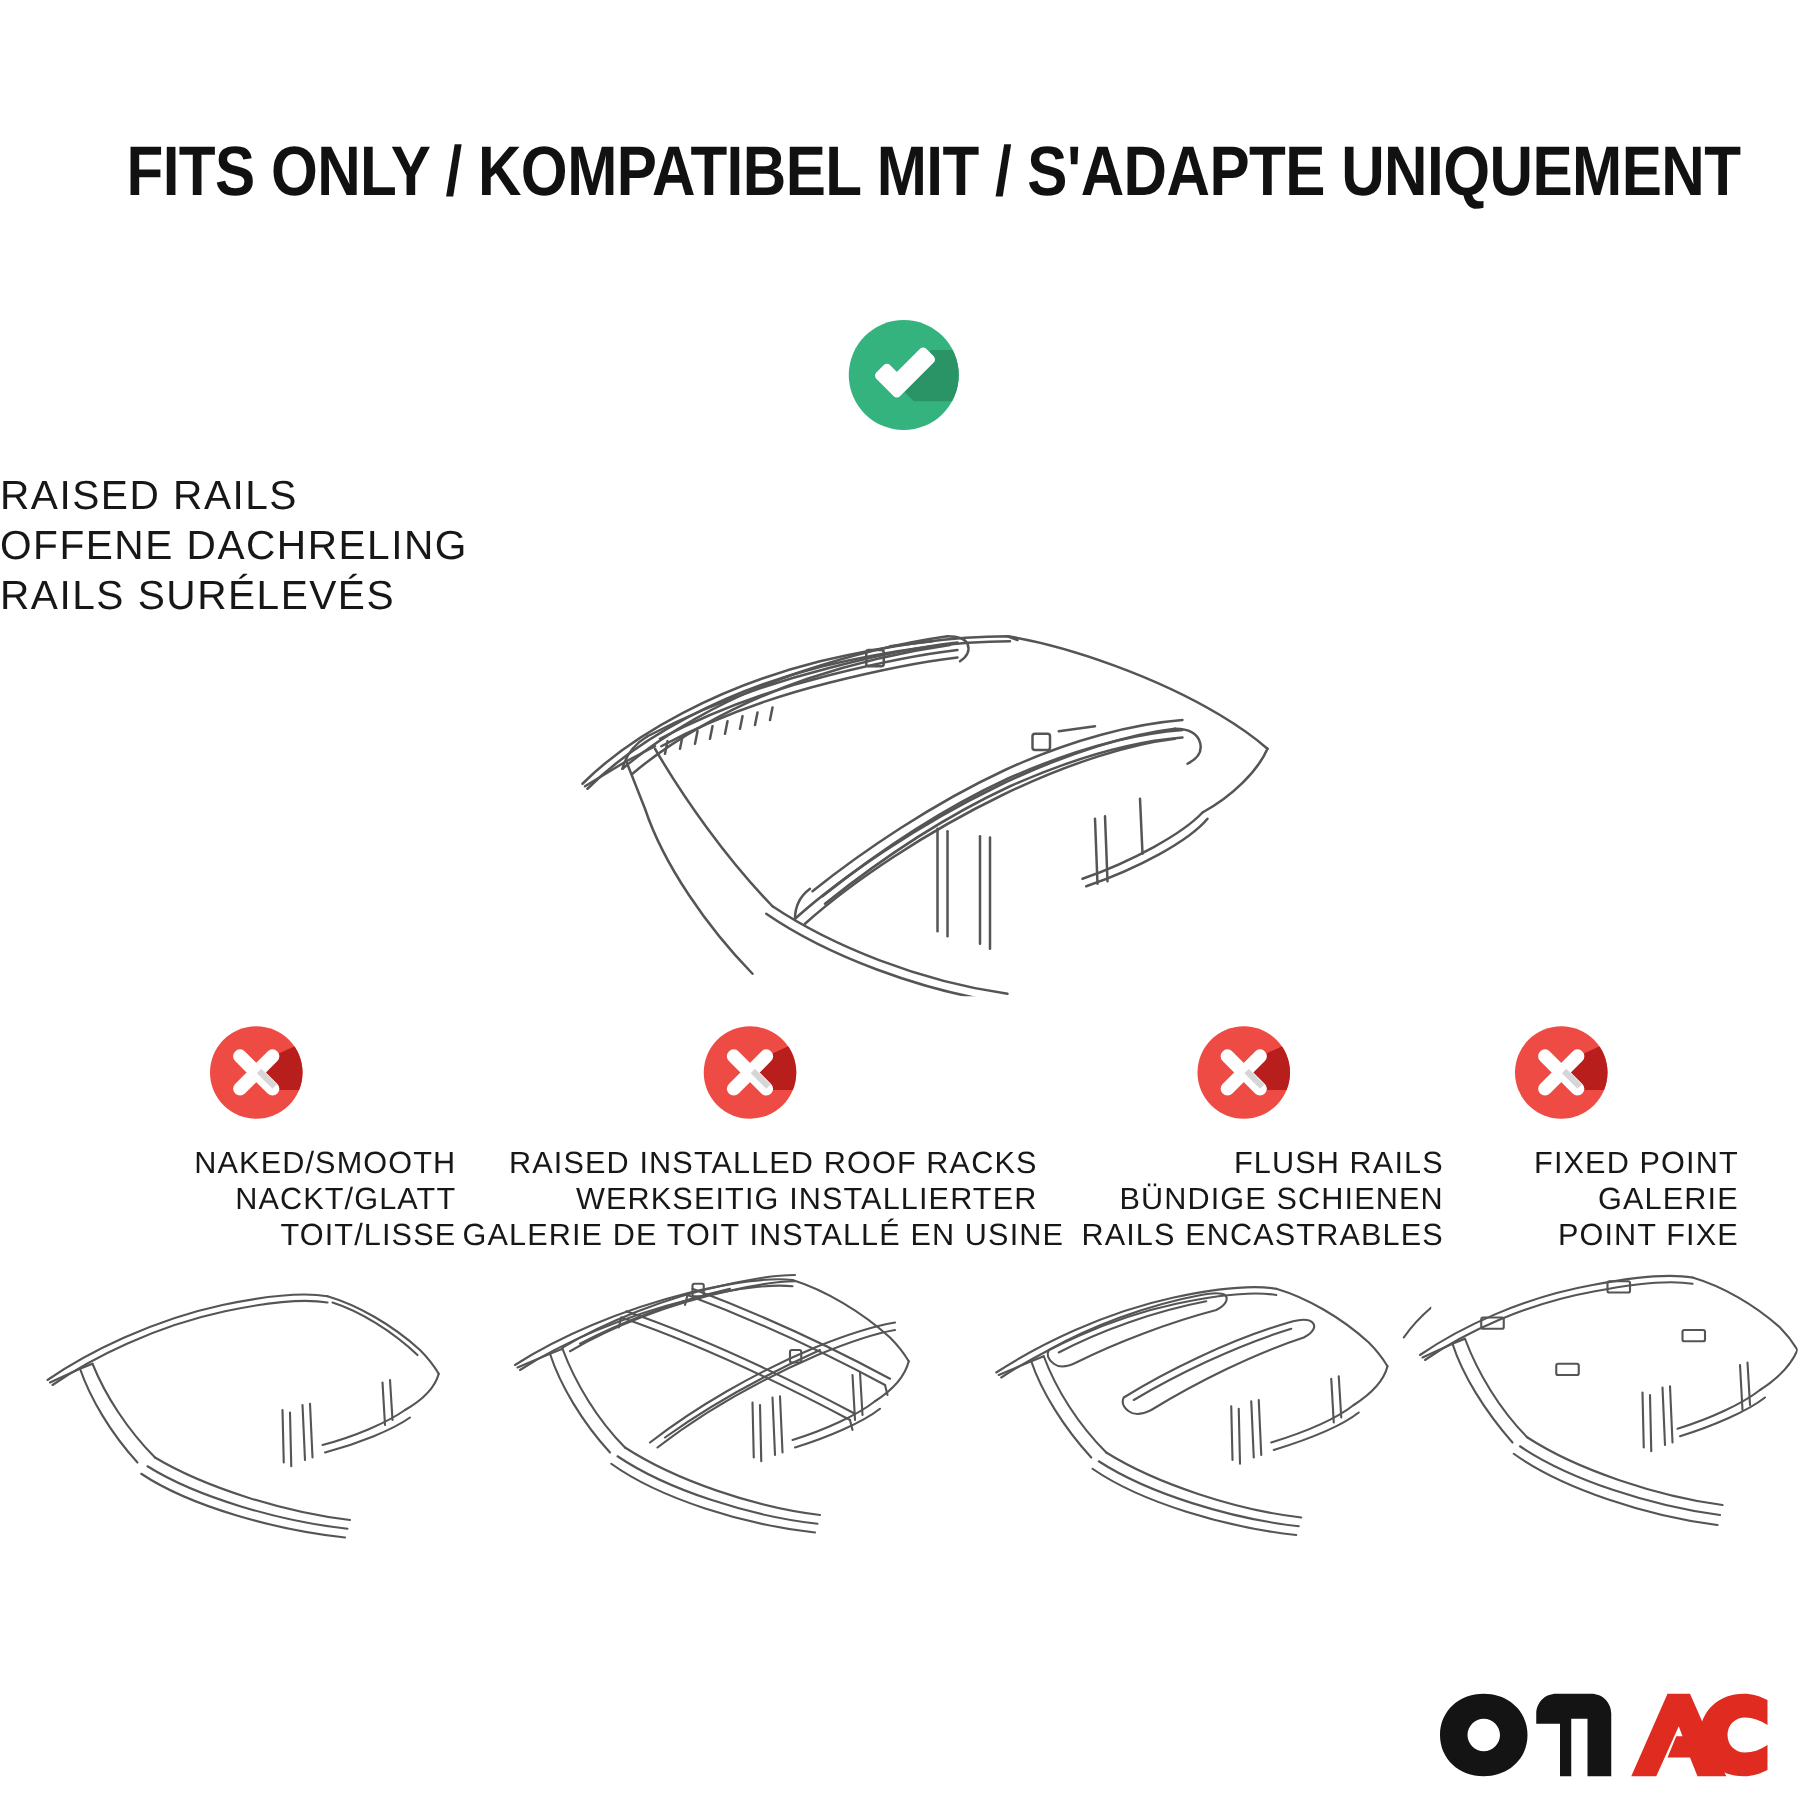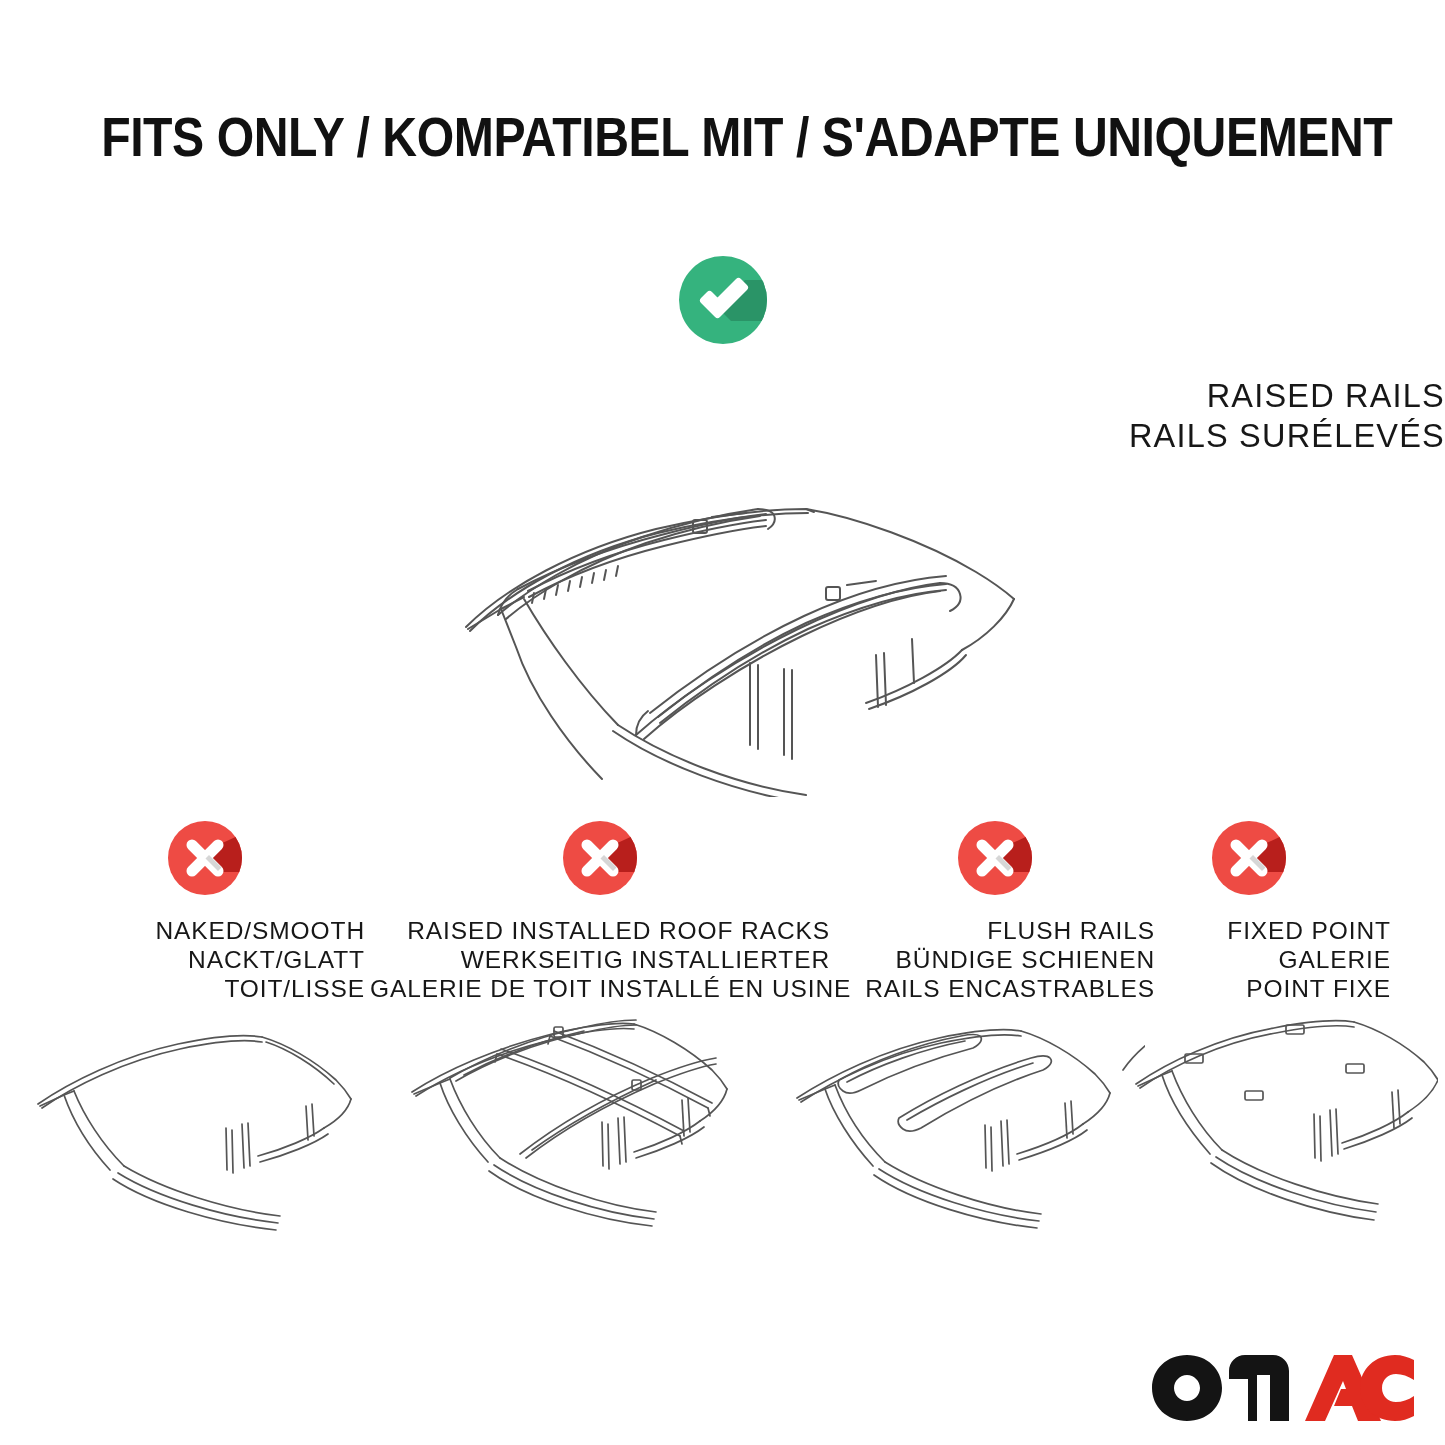--- a/index.html
+++ b/index.html
@@ -33,21 +33,21 @@
     white-space: nowrap;
     color: #111111;
   }
 
   
   #main-block {
     position: absolute;
     left: 0;
     top: 252px;
     width: 1445px;
-    text-align: right;
+    text-align: left;
   }
   .tick-wrap {
     width: 96px;
     height: 96px;
     margin: 0 auto 28px auto;
     position: relative;
   }
   .tick-wrap svg, .cross-wrap svg { display: block; }
 
   .headline {
@@ -122,20 +122,21 @@
       <circle cx="48" cy="48" r="44" fill="#35b37e"></circle>
       <g clip-path="url(#clipCircleMain)">
         <path d="M41 54 L56 69 L100 69 L100 28 L70 28 Z" fill="#2a9467"></path>
       </g>
       <path d="M28.5 48.5 L34.5 42.5 L42.5 50.5 L63.5 29.5 L69.5 35.5 L42.5 62.5 Z" fill="#ffffff" stroke="#ffffff" stroke-width="7" stroke-linejoin="round" stroke-linecap="round"></path>
     </svg>
   </div>
 
   <div class="headline">
     <div>RAISED RAILS</div>
+    <div>OFFENE DACHRELING</div>
     <div>RAILS SURÉLEVÉS</div>
   </div>
 </div>
 
 <div id="main-illustration">
   <svg class="ill-svg" viewBox="0 0 640 310" aria-hidden="true">
     <g fill="none" stroke="#555555" stroke-width="2" stroke-linecap="round" stroke-linejoin="round">
 
       <path d="M60 140 C100 100 170 62 250 42 C310 28 360 22 400 22 L408 25"></path>
       <path d="M64 144 C104 104 172 66 252 46 C312 32 362 26 402 26"></path>

